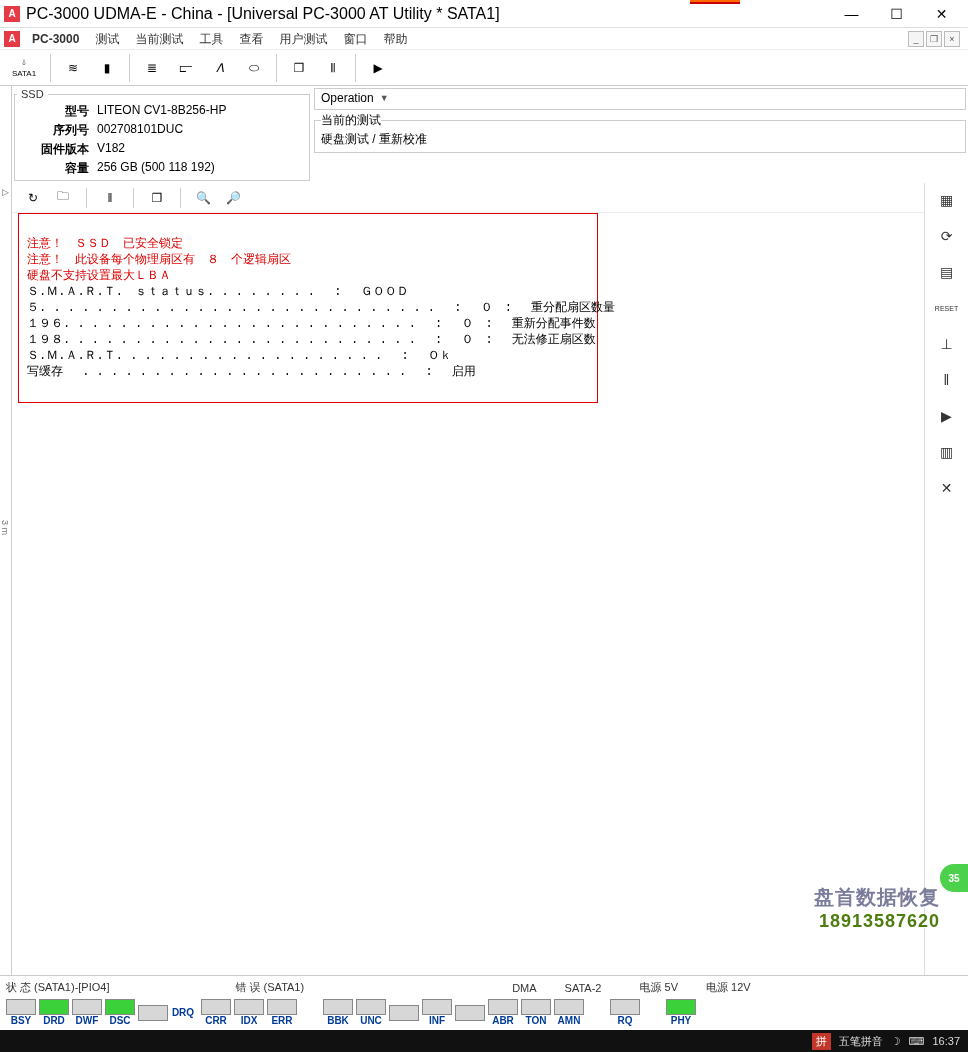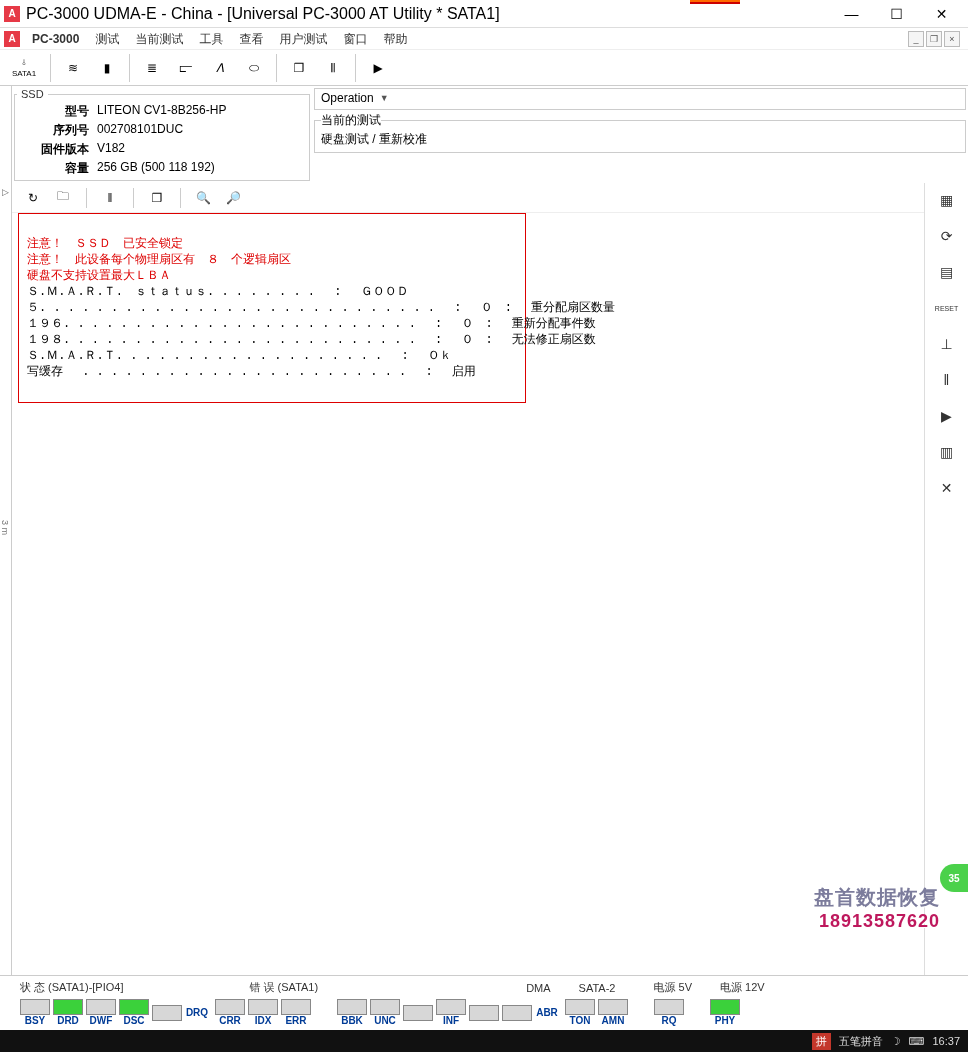--- a/index.html
+++ b/index.html
@@ -43,37 +43,37 @@
 .main { flex:1; display:flex; flex-direction:column; }
 .right-tools { width:44px; border-left:1px solid #ddd; display:flex;flex-direction:column;align-items:center;padding-top:6px;gap:14px;}
 .right-tools .rt { width:28px;height:22px;display:flex;align-items:center;justify-content:center;color:#333;font-size:14px;}
 
 
 .subtoolbar { height:30px; display:flex;align-items:center;padding:2px 8px;gap:4px;border-bottom:1px solid #eee;}
 .subtoolbar .sbtn{ width:26px;height:24px;display:flex;align-items:center;justify-content:center;}
 .subtoolbar .ssep{ width:1px;height:20px;background:#ccc;margin:0 6px;}
 
 
-.console-box { margin:0 6px 2px; border:1px solid #d00; padding:6px 8px; width:508px; font-family: "Courier New", monospace; font-size:12px; line-height:16px; white-space: pre; }
+.console-box { margin:0 6px 2px; border:1px solid #d00; padding:6px 8px; width:580px; font-family: "Courier New", monospace; font-size:12px; line-height:16px; white-space: pre; }
 .console-box .red { color: #d00; }
 .console-box .black { color: #000; }
 .console-area { flex:1; overflow:auto; background:#fff; }
 
 
 .log-tab-bar { border-top:1px solid #ccc; background:#f3f3f3; height:22px; display:flex;align-items:flex-end;}
 .log-tab-bar .tab{ background:#fff;border:1px solid #aaa;border-bottom:none;padding:2px 14px;font-weight:bold;font-size:11px;margin-left:4px;}
 .progress-bar { border:1px solid #ccc; height:20px; display:flex;align-items:center;padding:0 6px;font-size:11px;margin:2px;}
 
 
 .watermark { position:absolute; right:28px; bottom:120px; text-align:right; pointer-events:none;}
 .watermark .w1{ font-size:20px;font-weight:bold;color:#7c7c9c;text-shadow:1px 1px 0 #fff;letter-spacing:1px;}
-.watermark .w2{ font-size:18px;font-weight:bold;color:#be185d;text-shadow:1px 1px 0 #fff;letter-spacing:1px;}
-
-
-.statusbar { position:absolute; bottom:22px; left:0; right:0; border-top:1px solid #ccc; background:#fff; padding:2px 20px;}
+.watermark .w2{ font-size:18px;font-weight:bold;color:#4d7c0f;text-shadow:1px 1px 0 #fff;letter-spacing:1px;}
+
+
+.statusbar { position:absolute; bottom:22px; left:0; right:0; border-top:1px solid #ccc; background:#fff; padding:2px 6px;}
 .status-row1 { display:flex; align-items:center; gap:18px; font-size:11px; color:#333; padding:2px 0;}
 .status-row1 .gap { width:30px;}
 .status-row2 { display:flex; align-items:center; gap:4px; padding:2px 0;}
 .led-group { display:flex; gap:3px; align-items:center;}
 .led { width:30px; height:16px; border:1px solid #888; font-size:9px; text-align:center; line-height:14px; font-family:Arial;}
 .led.green { background:#3bd13b; }
 .led.gray { background:#d7d7d7; }
 .led-label { font-size:10px; width:30px; text-align:center; color:#003b96; font-weight:bold; }
 
 
@@ -335,21 +335,21 @@
           <div class="led-label"></div>
         </div>
       <div style="display:flex;flex-direction:column;align-items:center">
           <div class="led gray"></div>
           <div class="led-label">INF</div>
         </div>
       <div style="display:flex;flex-direction:column;align-items:center">
           <div class="led gray"></div>
           <div class="led-label"></div>
         </div>
-      <div style="display:flex;flex-direction:row;align-items:center">
+      <div style="display:flex;flex-direction:column;">
           <div class="led gray"></div>
           <div class="led-label">ABR</div>
         </div>
       <div style="display:flex;flex-direction:column;align-items:center">
           <div class="led gray"></div>
           <div class="led-label">TON</div>
         </div>
       <div style="display:flex;flex-direction:column;align-items:center">
           <div class="led gray"></div>
           <div class="led-label">AMN</div>

